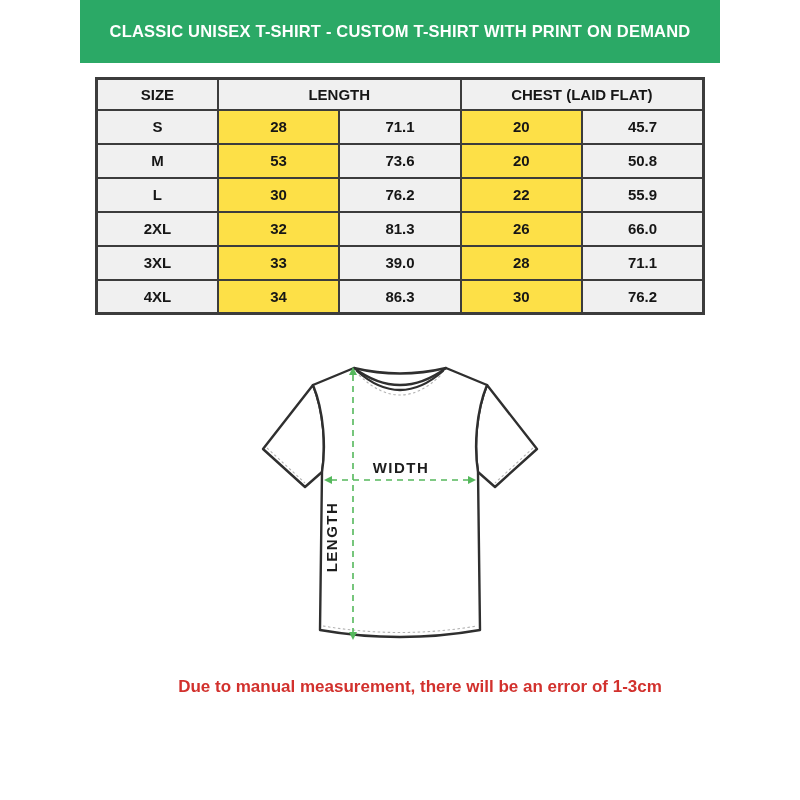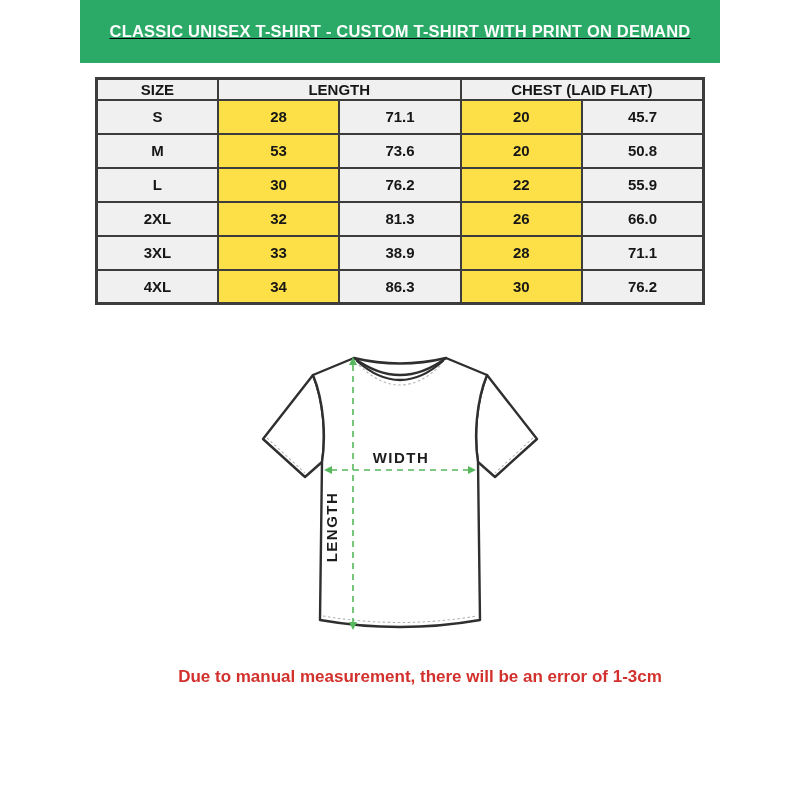--- a/index.html
+++ b/index.html
@@ -14,21 +14,20 @@
 
   
   .banner {
     width: 640px;
     height: 63px;
     margin: 0 auto;
     background: #2BA966;
     display: flex;
     align-items: center;
     justify-content: center;
-    text-decoration: underline;
   }
   .banner-title {
     color: #ffffff;
     font-weight: bold;
     font-size: 16.5px;
     letter-spacing: 0.2px;
     white-space: nowrap;
   }
 
   
@@ -42,21 +41,21 @@
   .size-chart th,
   .size-chart td {
     border: 2px solid #3C3C3C;
     text-align: center;
     vertical-align: middle;
     font-weight: bold;
     color: #161616;
     padding: 0;
   }
   .size-chart th {
-    height: 21px;
+    height: 31px;
     font-size: 15px;
     background: #F0F0F0;
   }
   .size-chart td {
     height: 34px;
     font-size: 15px;
   }
   .bg-gray  { background: #F0F0F0; }
   .bg-white { background: #fde047; }
 
@@ -151,21 +150,21 @@
     <tr>
       <td class="bg-gray">2XL</td>
       <td class="bg-white">32</td>
       <td class="bg-gray">81.3</td>
       <td class="bg-white">26</td>
       <td class="bg-gray">66.0</td>
     </tr>
     <tr>
       <td class="bg-gray">3XL</td>
       <td class="bg-white">33</td>
-      <td class="bg-gray">38.9</td>
+      <td class="bg-gray">39.0</td>
       <td class="bg-white">28</td>
       <td class="bg-gray">71.1</td>
     </tr>
     <tr>
       <td class="bg-gray">4XL</td>
       <td class="bg-white">34</td>
       <td class="bg-gray">86.3</td>
       <td class="bg-white">30</td>
       <td class="bg-gray">76.2</td>
     </tr>

